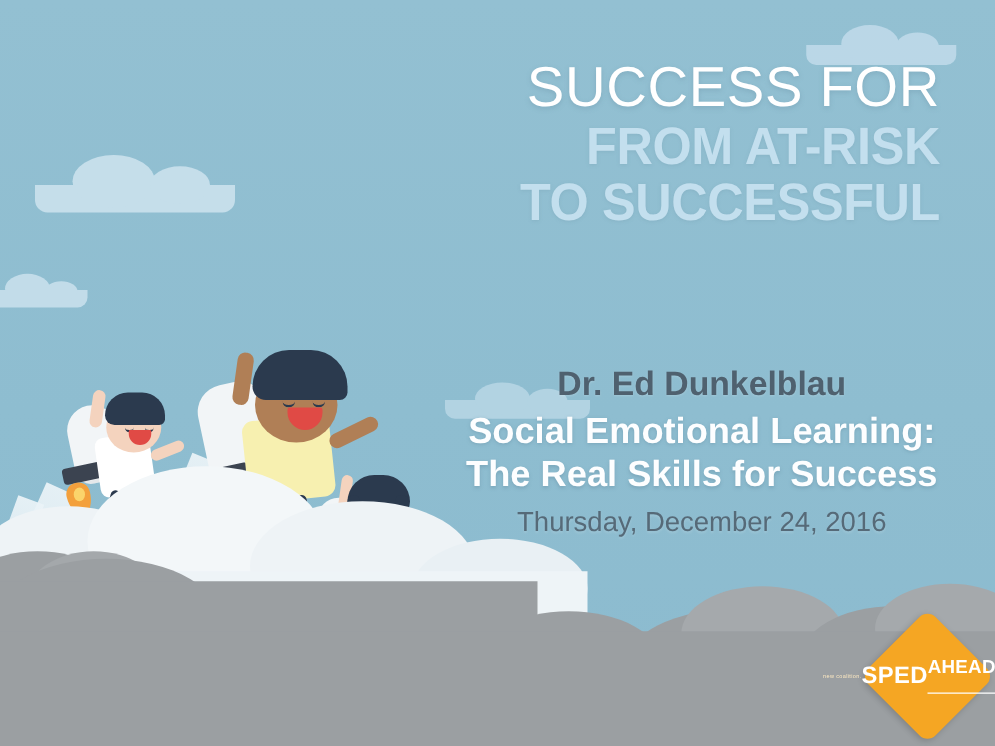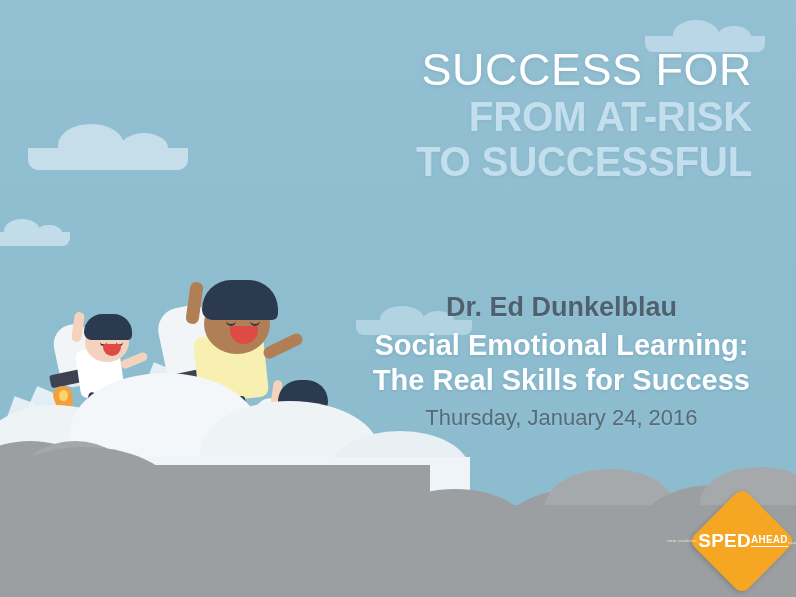--- a/index.html
+++ b/index.html
@@ -236,26 +236,26 @@
     line-height: 1;
     white-space: nowrap;
   }
   .badge .sped {
     font-size: 19px;
     font-weight: 700;
     line-height: .96;
     letter-spacing: .3px;
   }
   .badge .ahead {
-    font-size: 10px;
+    font-size: 15px;
     font-weight: 700;
     line-height: .98;
     letter-spacing: .2px;
     border-bottom: 1.6px solid #fff;
-    padding-bottom: 1px;
+    padding-bottom: 12px;
   }
   .badge .tiny.b { margin-top: 4px; }
 </style>
 </head>
 <body>
 
 <div id="slide">
 
   <div class="sky"></div>
 
@@ -354,21 +354,21 @@
   <div class="headline">
     <div class="hl-1">SUCCESS FOR</div>
     <div class="hl-3">FROM AT-RISK</div>
     <div class="hl-4">TO SUCCESSFUL</div>
   </div>
 
   <div class="titleblock">
     <div class="speaker">Dr. Ed Dunkelblau</div>
     <div class="talk">Social Emotional Learning:</div>
     <div class="talk l2">The Real Skills for Success</div>
-    <div class="date">Thursday, January 24, 2016</div>
+    <div class="date">Thursday, December 24, 2016</div>
   </div>
 
 
   <div class="badge">
     <div class="diamond"></div>
     <div class="inner">
       <div class="tiny">new coalition.</div>
       <div class="sped">SPED</div>
       <div class="ahead">AHEAD</div>
       <div class="tiny b">new choices.</div>

